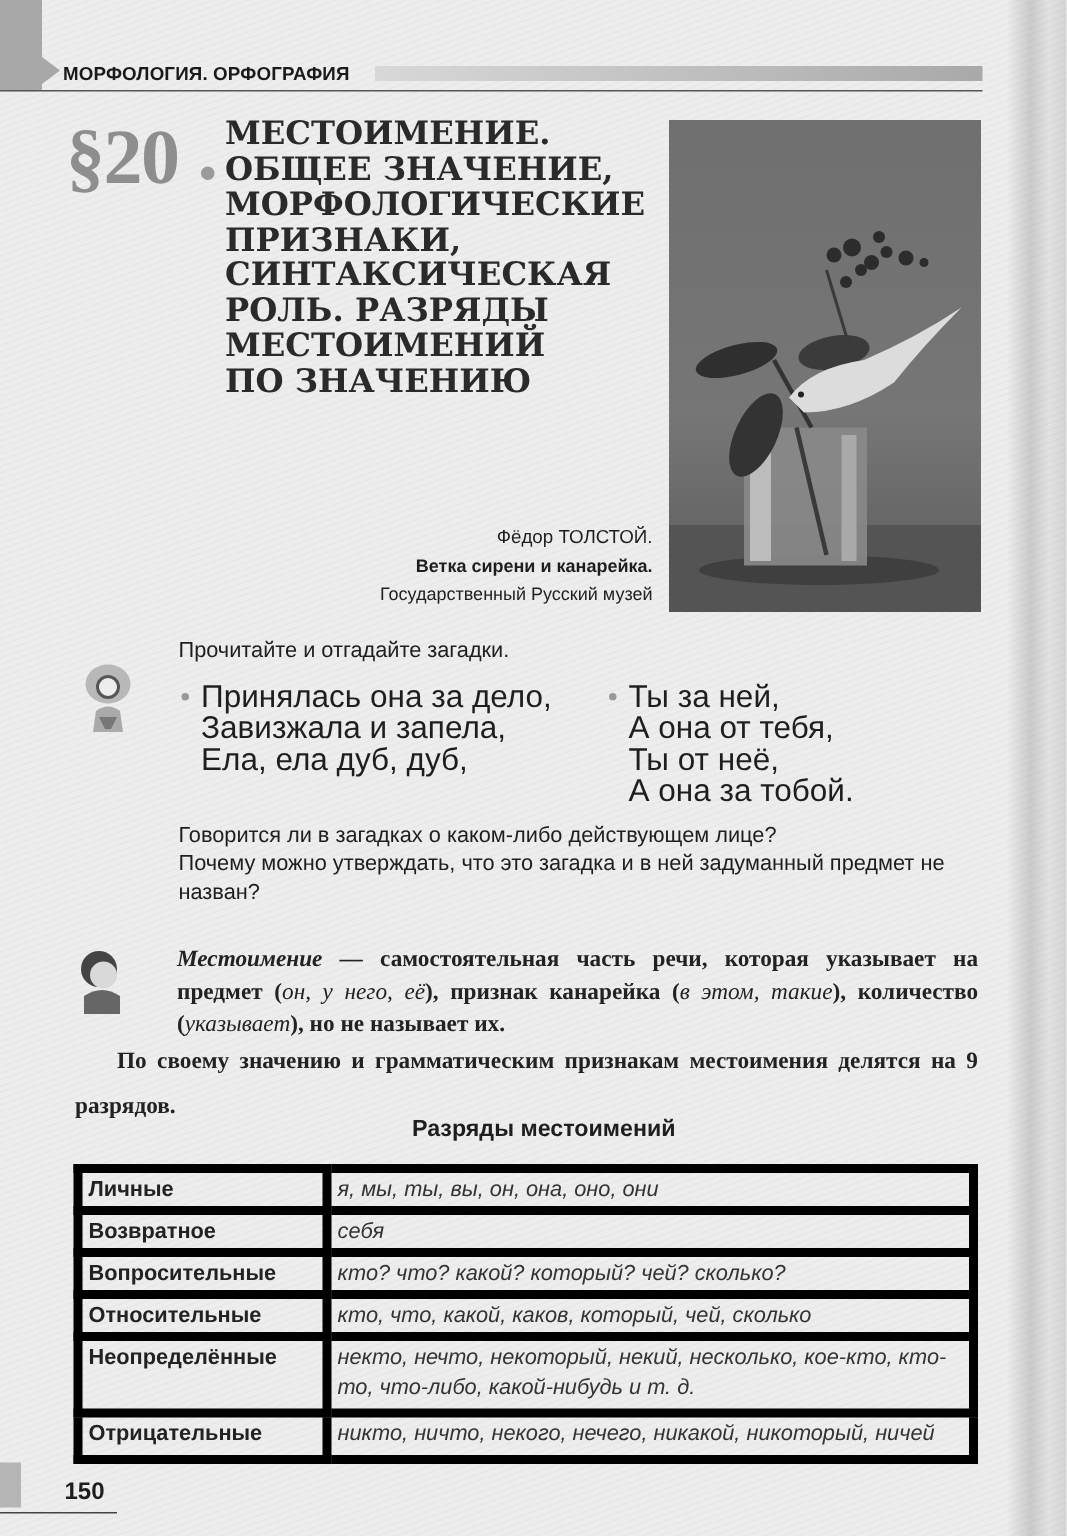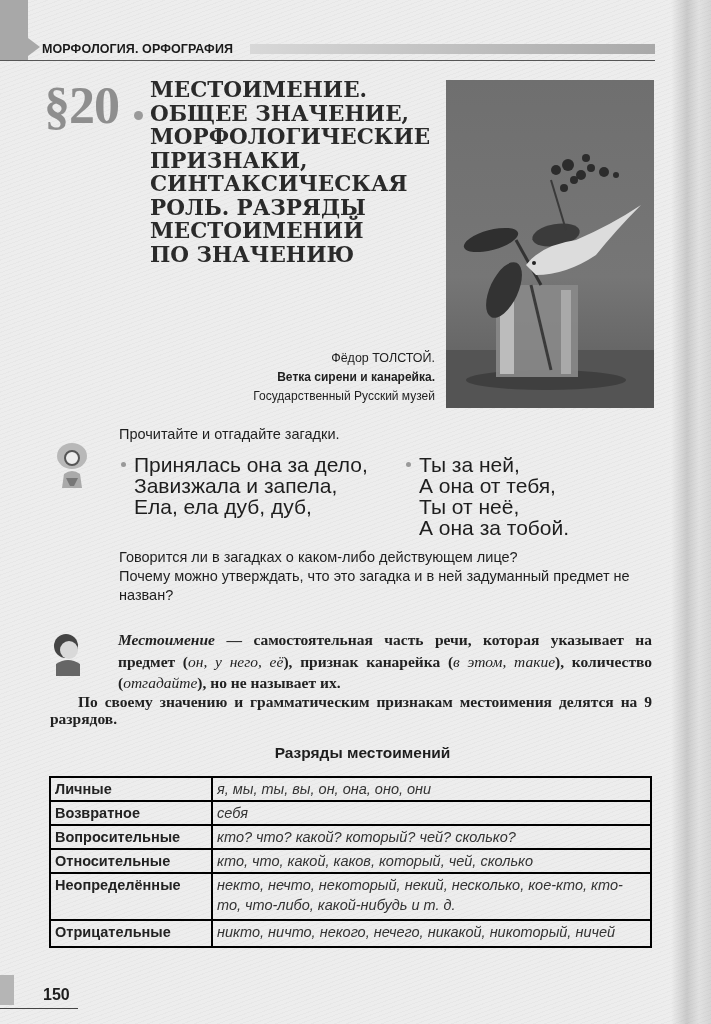--- a/index.html
+++ b/index.html
@@ -101,33 +101,33 @@
   .definition {
     position: absolute; left: 118px; top: 629px; width: 534px;
     font-family: "Liberation Serif", serif; font-weight: bold; font-size: 15.5px;
     line-height: 21.5px; text-align: justify; text-align-last: left; color: #222;
   }
   .definition i { font-weight: normal; font-style: italic; }
   .definition .term { font-weight: bold; font-style: italic; }
   .classification {
     position: absolute; left: 50px; top: 693px; width: 602px;
     font-family: "Liberation Serif", serif; font-weight: bold; font-size: 15.5px;
-    line-height: 17px; text-align: justify; text-indent: 28px; color: #222;
+    line-height: 30px; text-align: justify; text-indent: 28px; color: #222;
   }
 
   .table-title {
     position: absolute; left: 0; width: 711px; top: 744px; text-align: center;
     font-weight: bold; font-size: 15.5px; padding-left: 14px; box-sizing: border-box;
   }
   .pronoun-table {
     position: absolute; left: 49px; top: 776px; width: 603px;
     border-collapse: collapse; font-size: 14.5px;
   }
   .pronoun-table td {
-    border: 2px solid #000000; padding: 1px 4px 1px 4px; vertical-align: top;
+    border: 6px solid #000000; padding: 1px 4px 1px 4px; vertical-align: top;
     line-height: 20px;
   }
   .pronoun-table td.cat { font-weight: bold; width: 152px; white-space: nowrap; color: #222; }
   .pronoun-table td.ex { font-style: italic; color: #333; }
   .pronoun-table tr.tall td { padding-bottom: 4px; }
 
   .page-number {
     position: absolute; left: 43px; top: 986px; font-weight: bold; font-size: 16px;
   }
   .footer-rule {
@@ -236,21 +236,21 @@
 </div>
 
 <div class="definition-icon">
   <svg width="36" height="46" viewBox="0 0 36 46">
     <ellipse cx="16" cy="14" rx="12" ry="12" fill="#444"></ellipse>
     <ellipse cx="19" cy="18" rx="9" ry="9" fill="#d9d9d9"></ellipse>
     <path d="M6 32 Q18 24 30 32 L30 44 L6 44 Z" fill="#666"></path>
   </svg>
 </div>
 <div class="definition">
-  <span class="term">Местоимение</span><span> — </span><span>самостоятельная часть речи, которая указывает на предмет (</span><i>он, у него, её</i><span>), признак канарейка (</span><i>в этом, такие</i><span>), количество (</span><i>отгадайте</i><span>), но не называет их.</span>
+  <span class="term">Местоимение</span><span> — </span><span>самостоятельная часть речи, которая указывает на предмет (</span><i>он, у него, её</i><span>), признак канарейка (</span><i>в этом, такие</i><span>), количество (</span><i>указывает</i><span>), но не называет их.</span>
 </div>
 <div class="classification">По своему значению и грамматическим признакам местоимения делятся на 9 разрядов.</div>
 
 <div class="table-title">Разряды местоимений</div>
 <table class="pronoun-table">
   <tbody>
       <tr>
     <td class="cat">Личные</td>
     <td class="ex">я, мы, ты, вы, он, она, оно, они</td>
   </tr>

